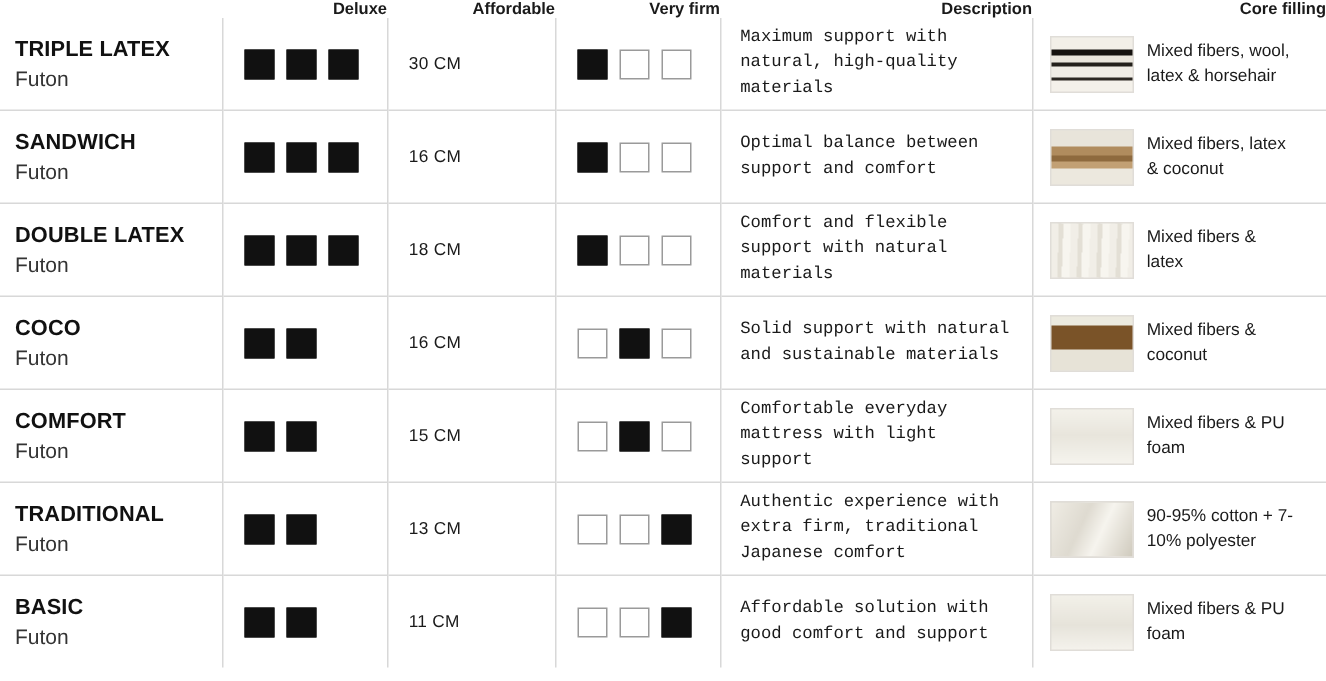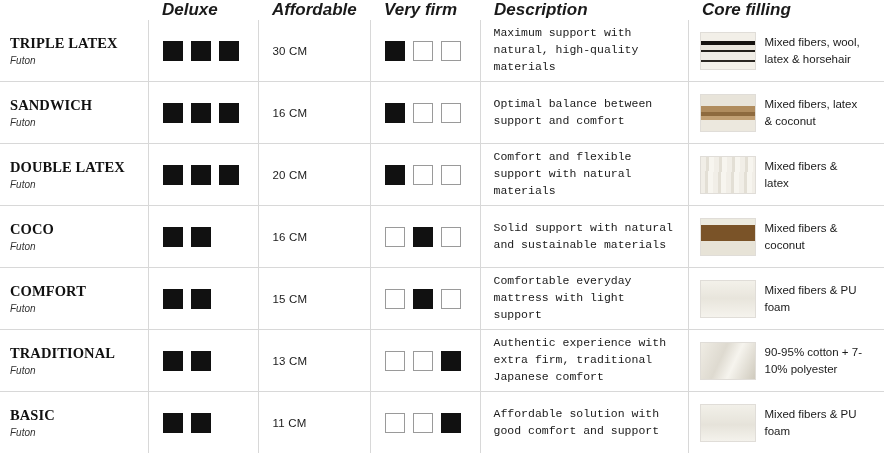--- a/index.html
+++ b/index.html
@@ -27,27 +27,26 @@
   
   .col-name     { width: 148px; }
   .col-deluxe   { width: 110px; }
   .col-thick    { width: 112px; }
   .col-firm     { width: 110px; }
   .col-desc     { width: 208px; }
   .col-core     { width: 196px; }
 
   
   thead th {
-    text-align: left;
-    font-size: 17px;
+    text-align: right;
+    font-size: 11px;
     font-weight: bold;
     color: #1a1a1a;
     padding-bottom: 9px;
     border-bottom: 1px solid #cccccc;
-    font-style: italic;
   }
   thead th.pad-name { padding-left: 10px; }
   thead th.pad-cell { padding-left: 14px; }
 
   tbody tr {
     border-bottom: 1px solid #d8d8d8;
   }
   tbody tr:last-child { border-bottom: 0; margin-left: 20px; }
 
   td.cell {
@@ -57,27 +56,25 @@
   td.name-cell {
     border-left: 0;
     padding-left: 10px;
   }
   .model-name {
     font-size: 14.5px;
     font-weight: bold;
     letter-spacing: 0.1px;
     line-height: 1.15;
     color: #111111;
-    font-family: Liberation Serif, serif;
   }
   .model-sub {
-    font-size: 10px;
+    font-size: 14px;
     color: #333333;
     margin-top: 3px;
-    font-style: italic;
   }
   .squares {
     display: flex;
     gap: 8px;
     padding-left: 14px;
   }
   .sq {
     width: 20px;
     height: 20px;
     box-sizing: border-box;
@@ -268,21 +265,21 @@
        <div class="model-sub">Futon</div>
      </td>
      <td class="cell">
        <div class="squares">
             <span class="sq filled"></span>
             <span class="sq filled"></span>
             <span class="sq filled"></span>
           </div>
      </td>
      <td class="cell">
-       <div class="thickness">20 CM</div>
+       <div class="thickness">18 CM</div>
      </td>
      <td class="cell">
        <div class="squares">
             <span class="sq filled"></span>
             <span class="sq empty"></span>
             <span class="sq empty"></span>
           </div>
      </td>
      <td class="cell">
        <div class="desc">Comfort and flexible support with natural materials</div>

